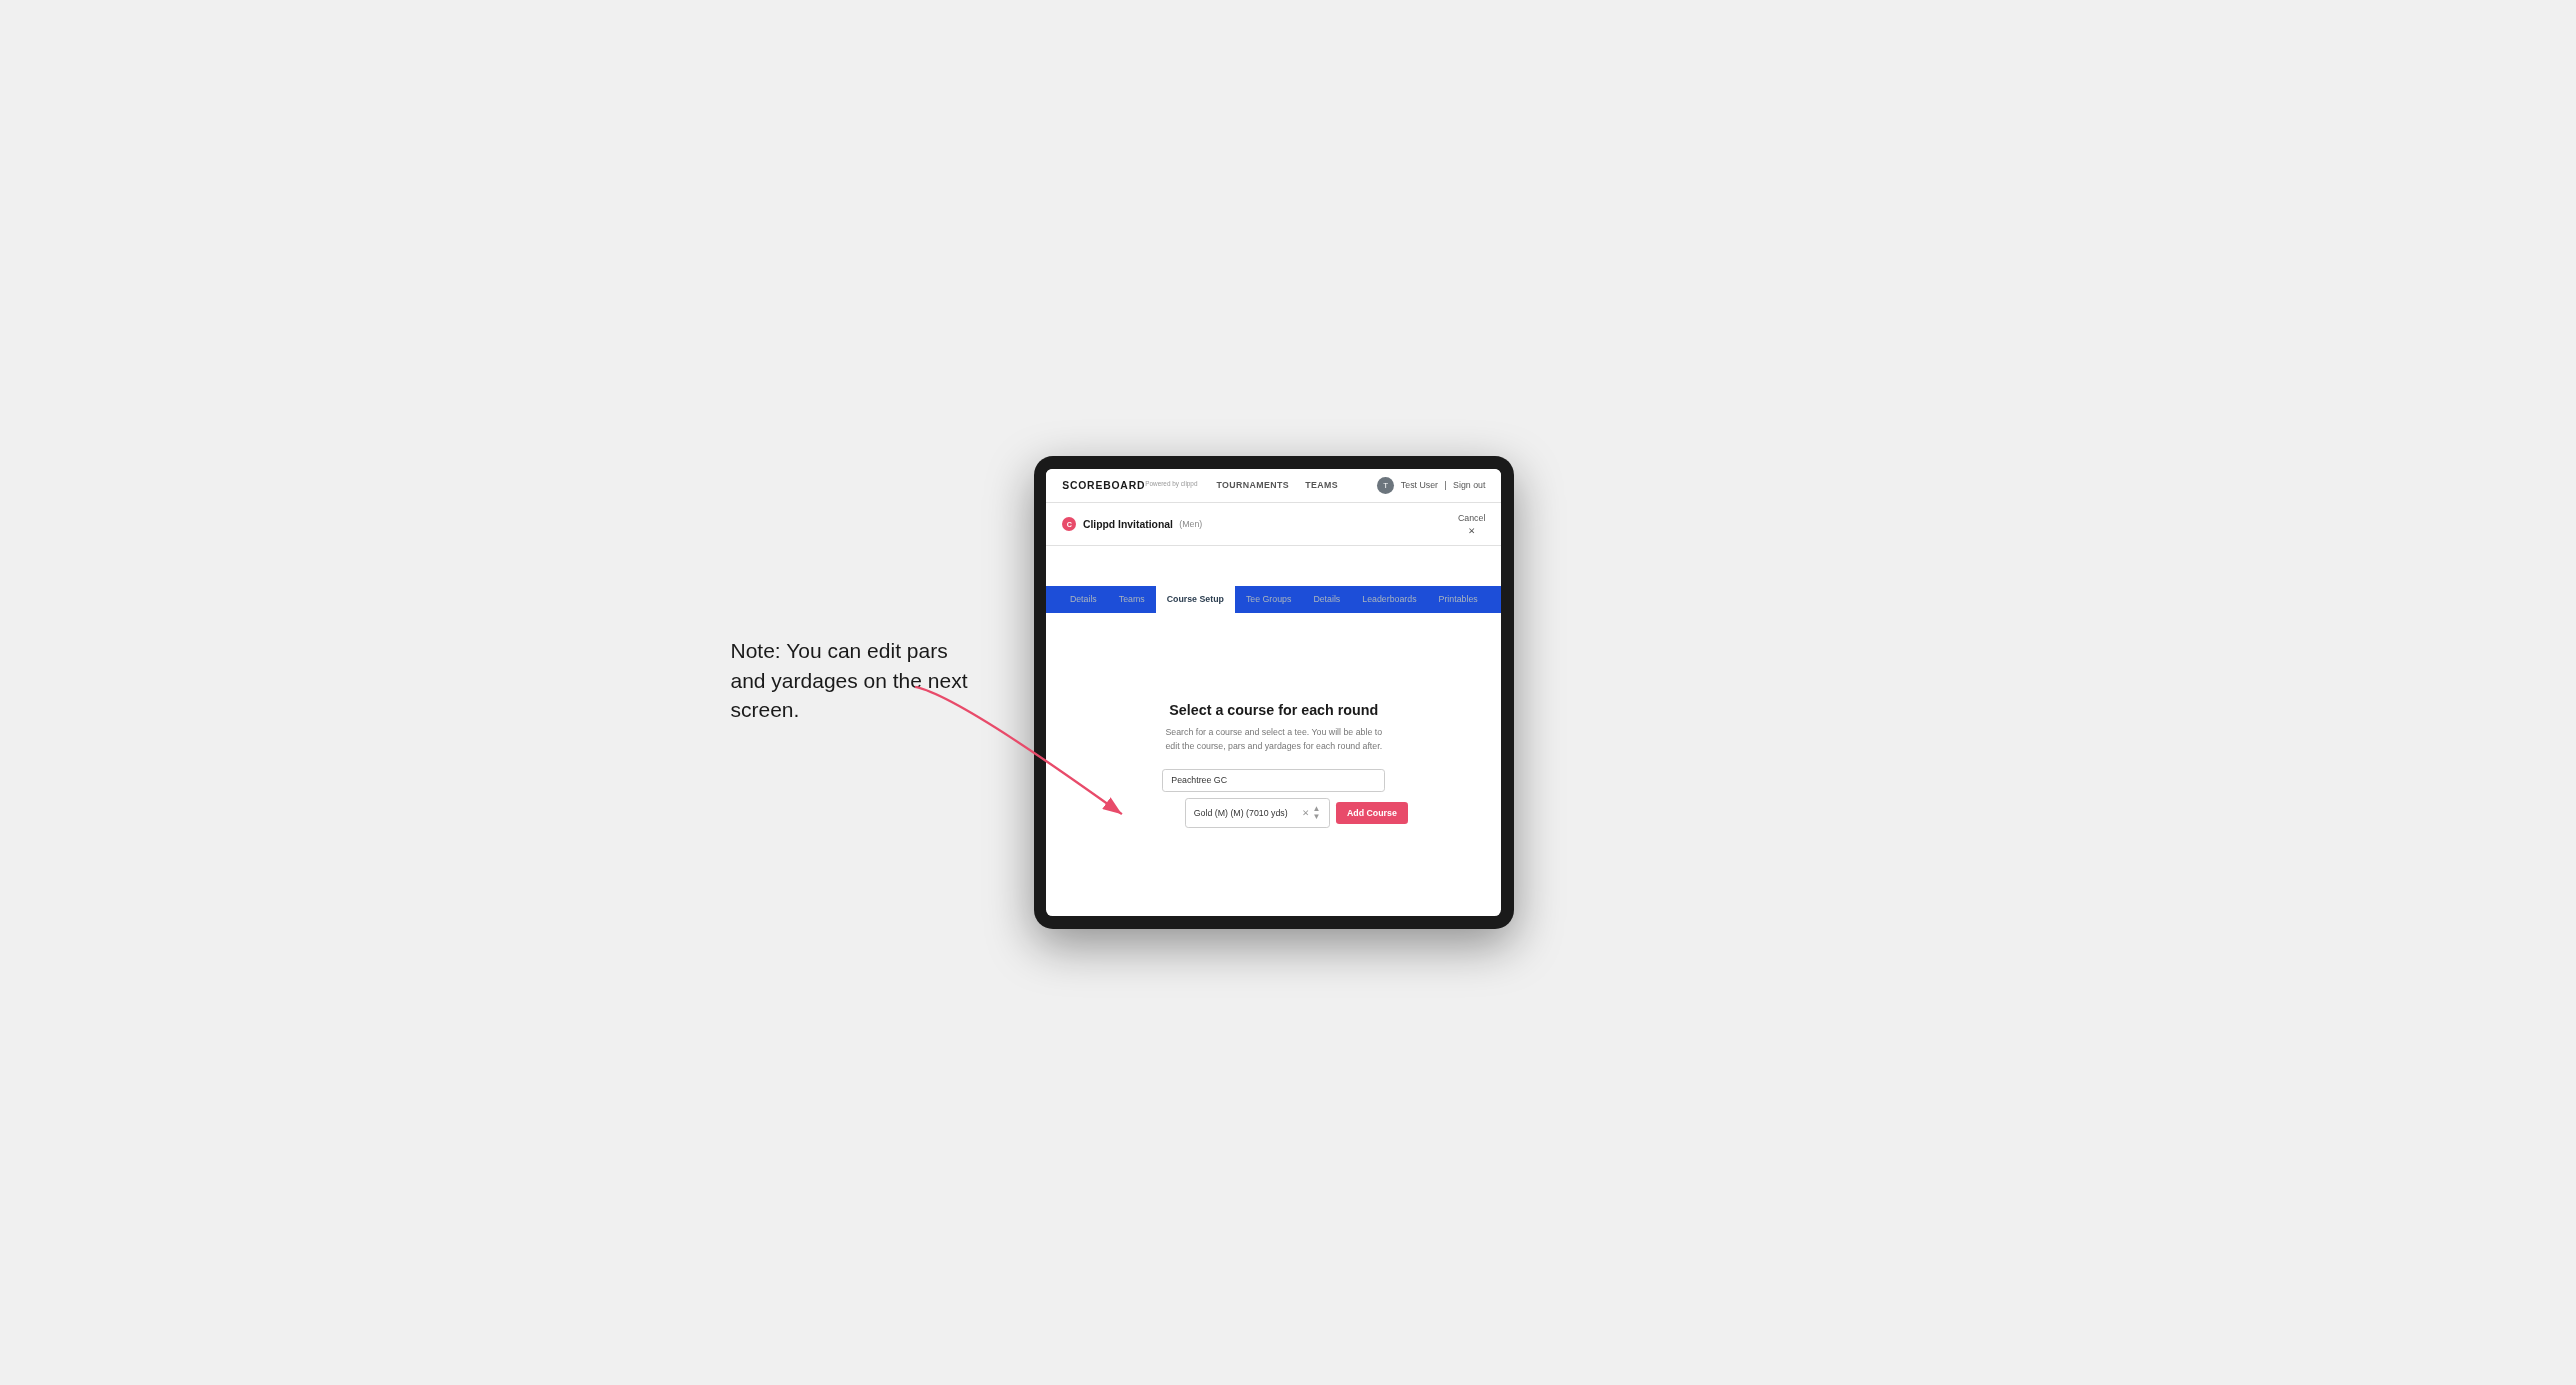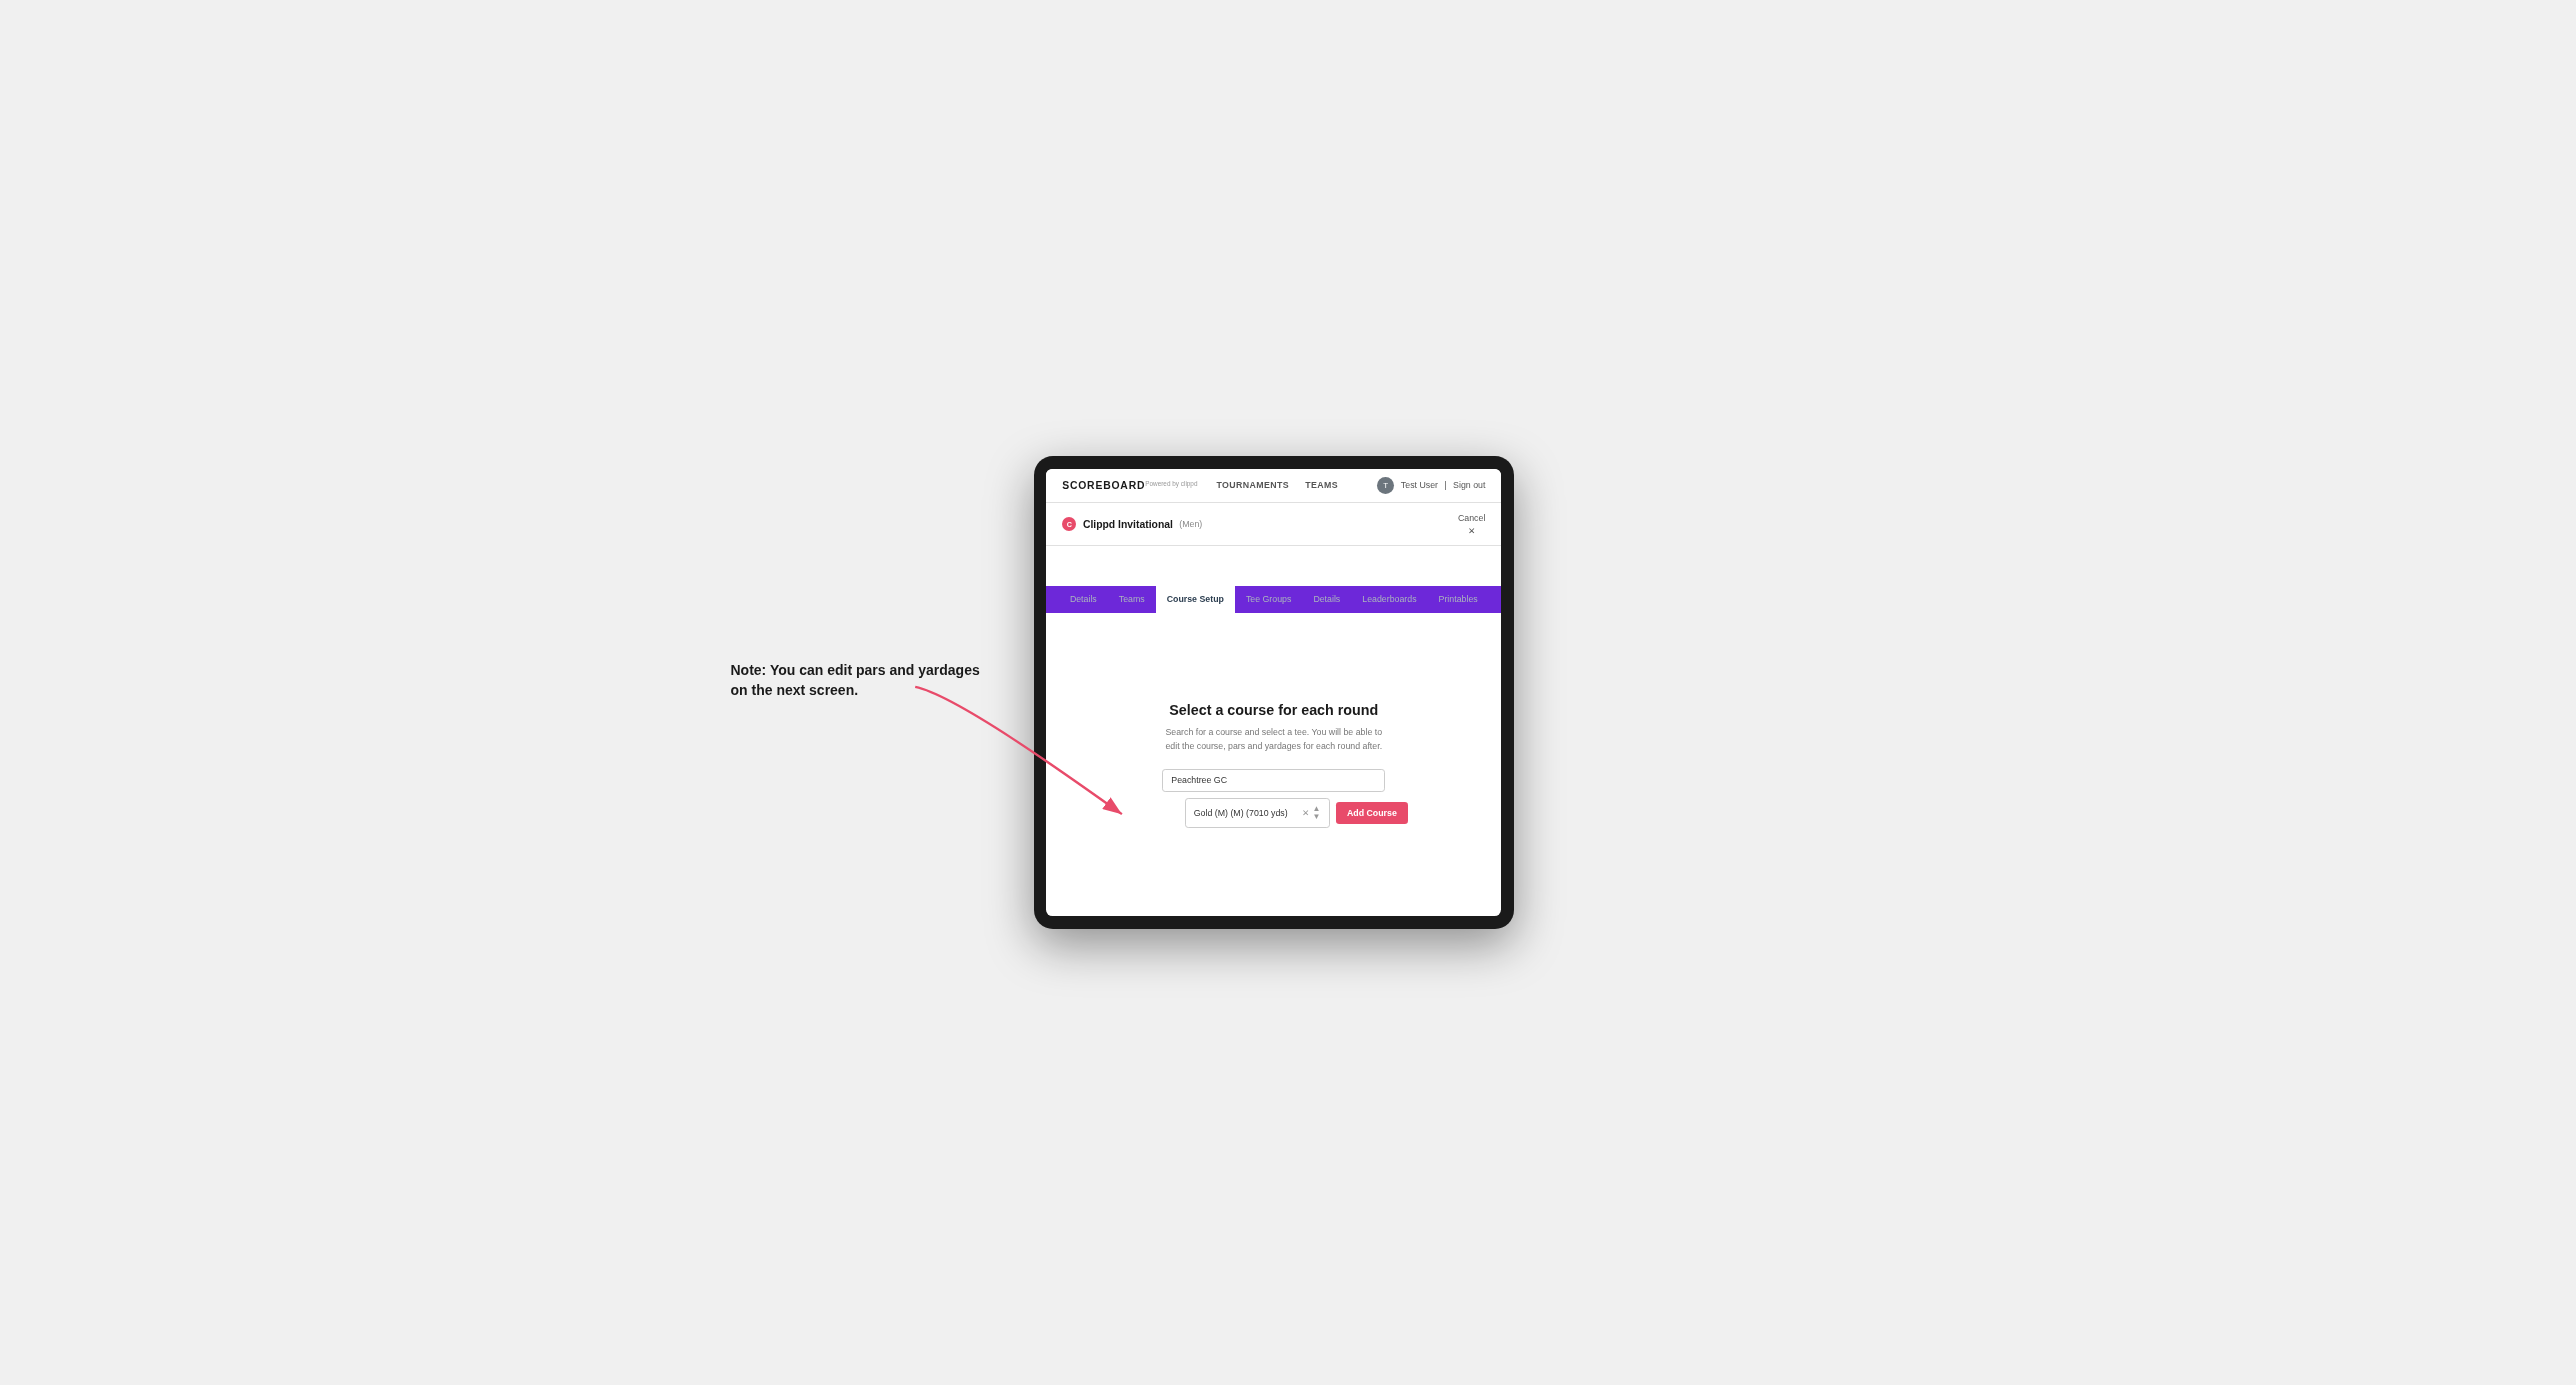--- a/index.html
+++ b/index.html
@@ -27,22 +27,22 @@
     }
 
     .instructions p {
       font-size: 25.5px;
       line-height: 1.4;
       margin-bottom: 24px;
       font-weight: 400;
     }
 
     .instructions .note {
-      font-size: 14px;
-      font-weight: 700;
+      font-size: 21px;
+      font-weight: 400;
       line-height: 1.4;
     }
 
     .tablet-frame {
       flex: 1;
       background: #1a1a1a;
       border-radius: 19px;
       padding: 12.7px;
       box-shadow: 0 16px 48px rgba(0,0,0,0.4);
       position: relative;
@@ -170,21 +170,21 @@
       color: #555;
       cursor: pointer;
       display: flex;
       align-items: center;
       gap: 3.2px;
       flex-direction: column;
     }
 
     
     .tab-bar {
-      background: #6d28d9;
+      background: #1d4ed8;
       display: flex;
       padding: 0 12.7px;
       margin-top: 40px;
     }
 
     .tab {
       padding: 8px 11px;
       font-size: 8.8px;
       color: #aab4bd;
       cursor: pointer;

